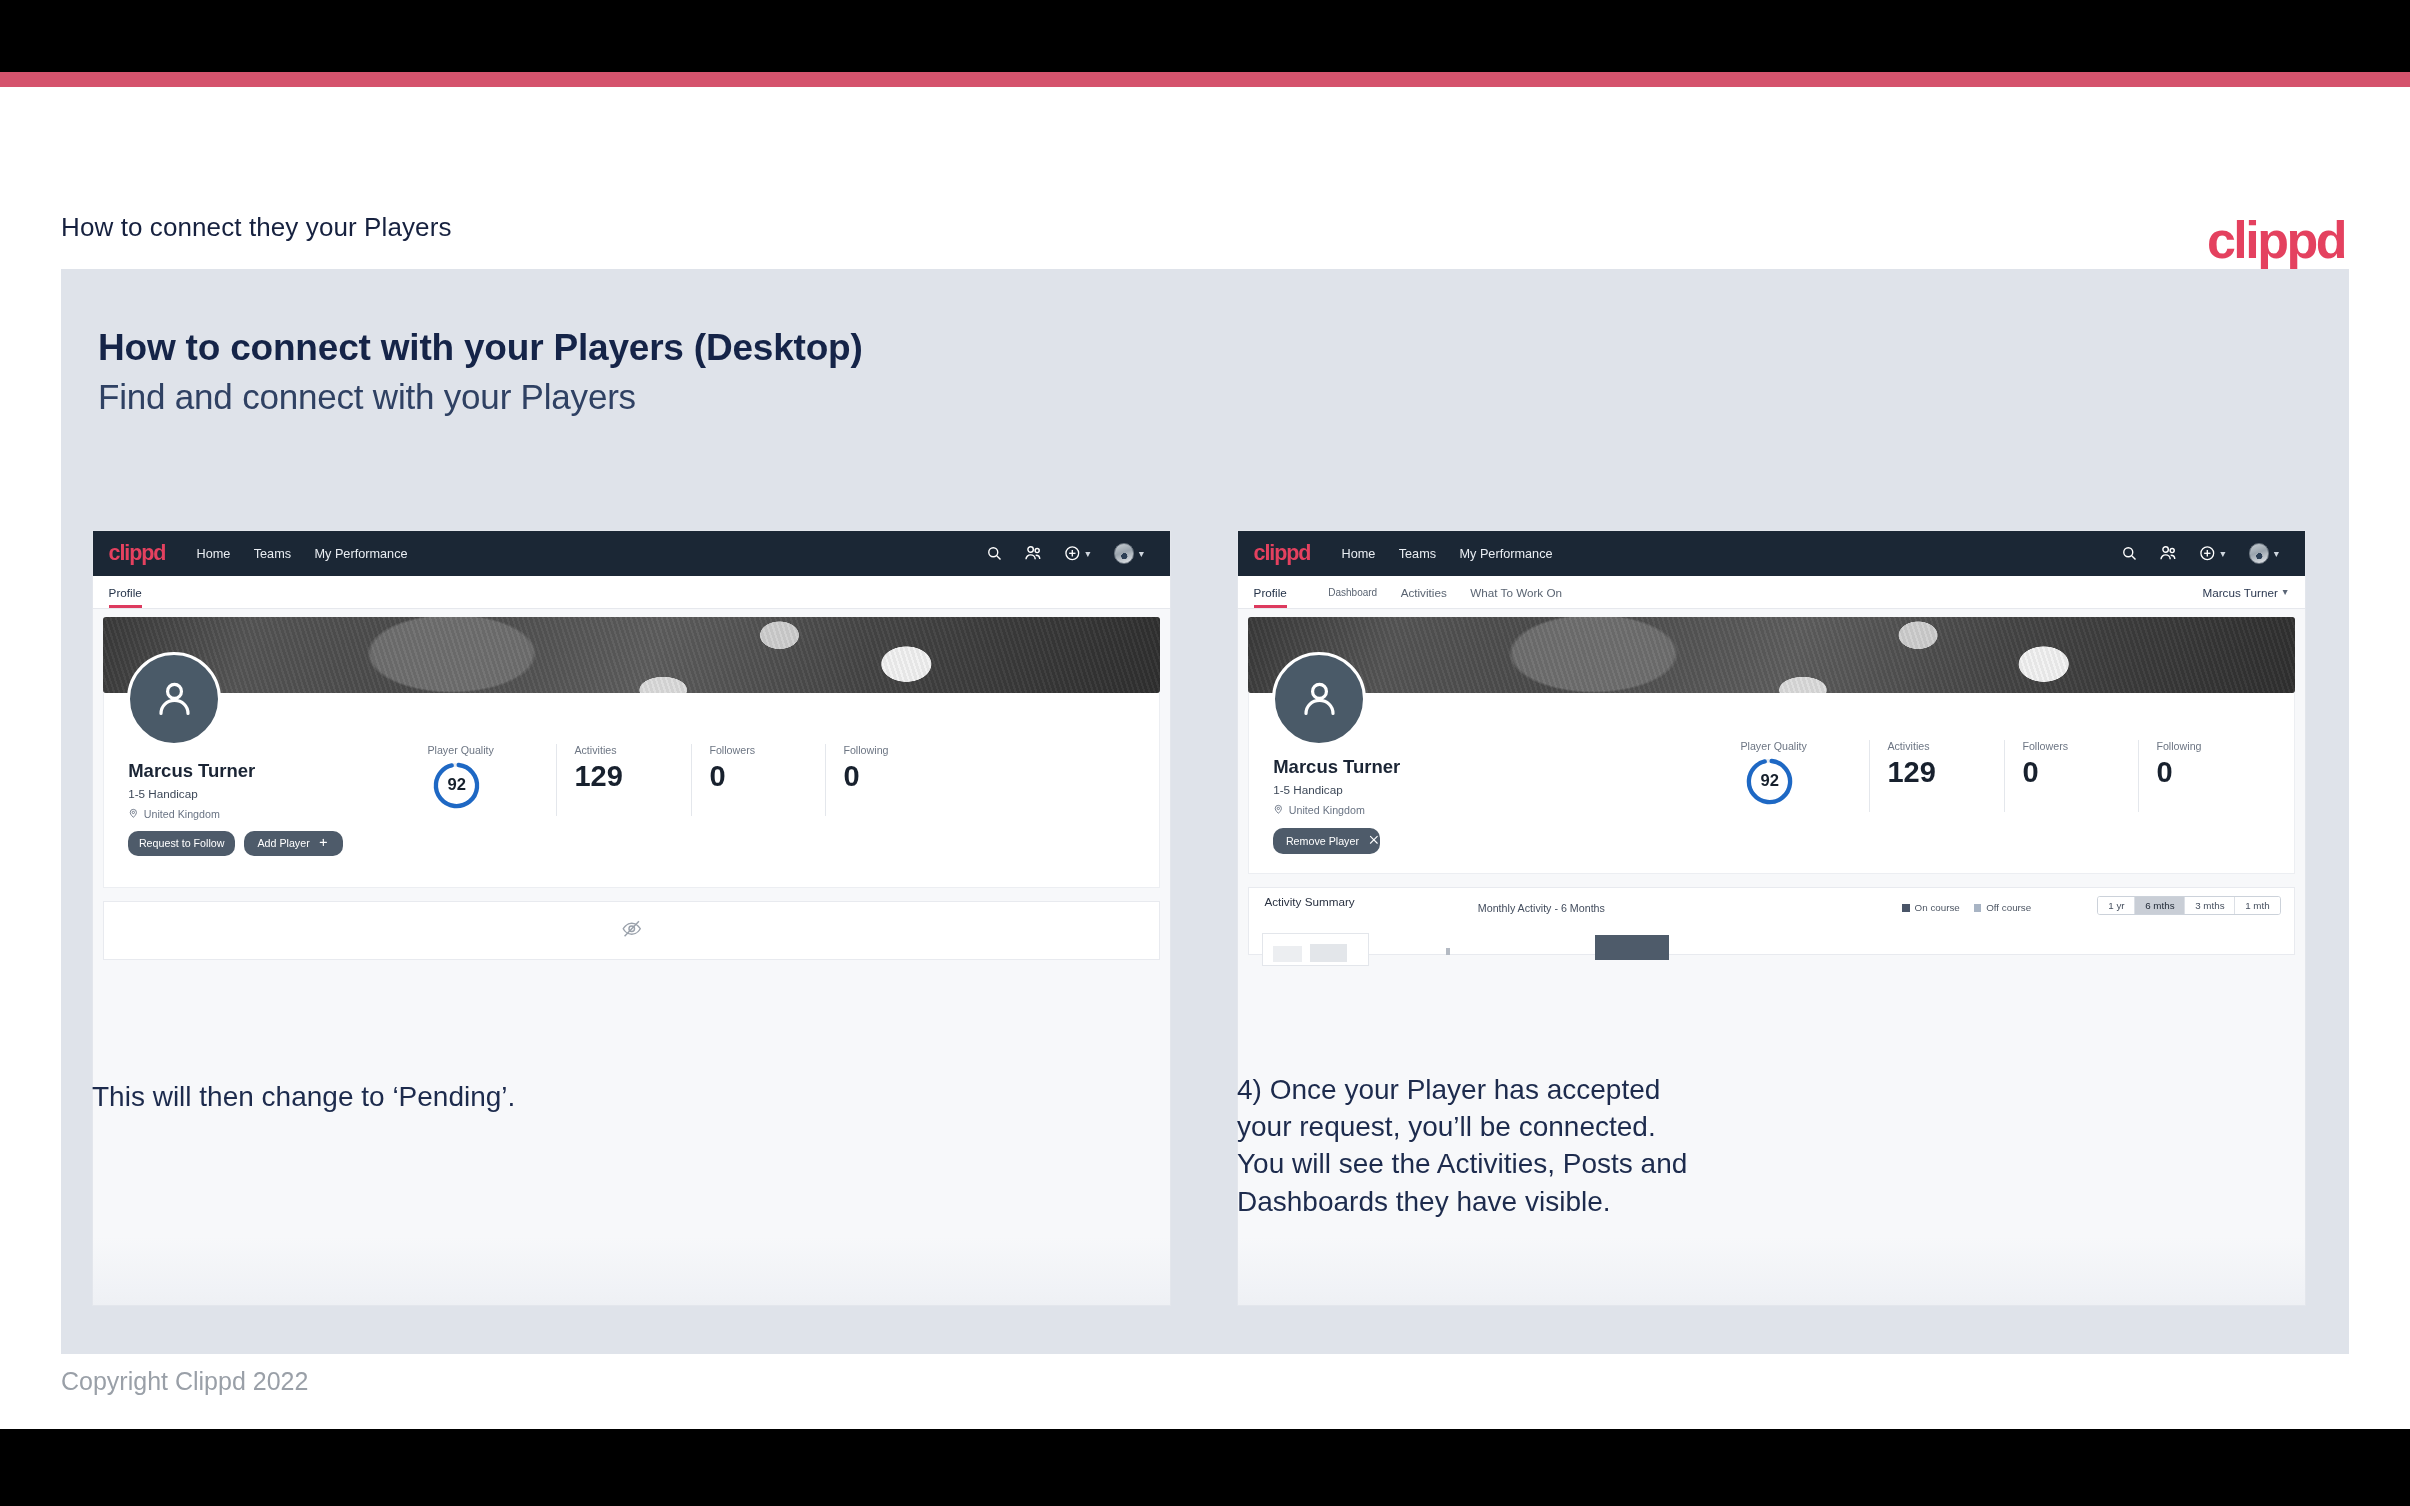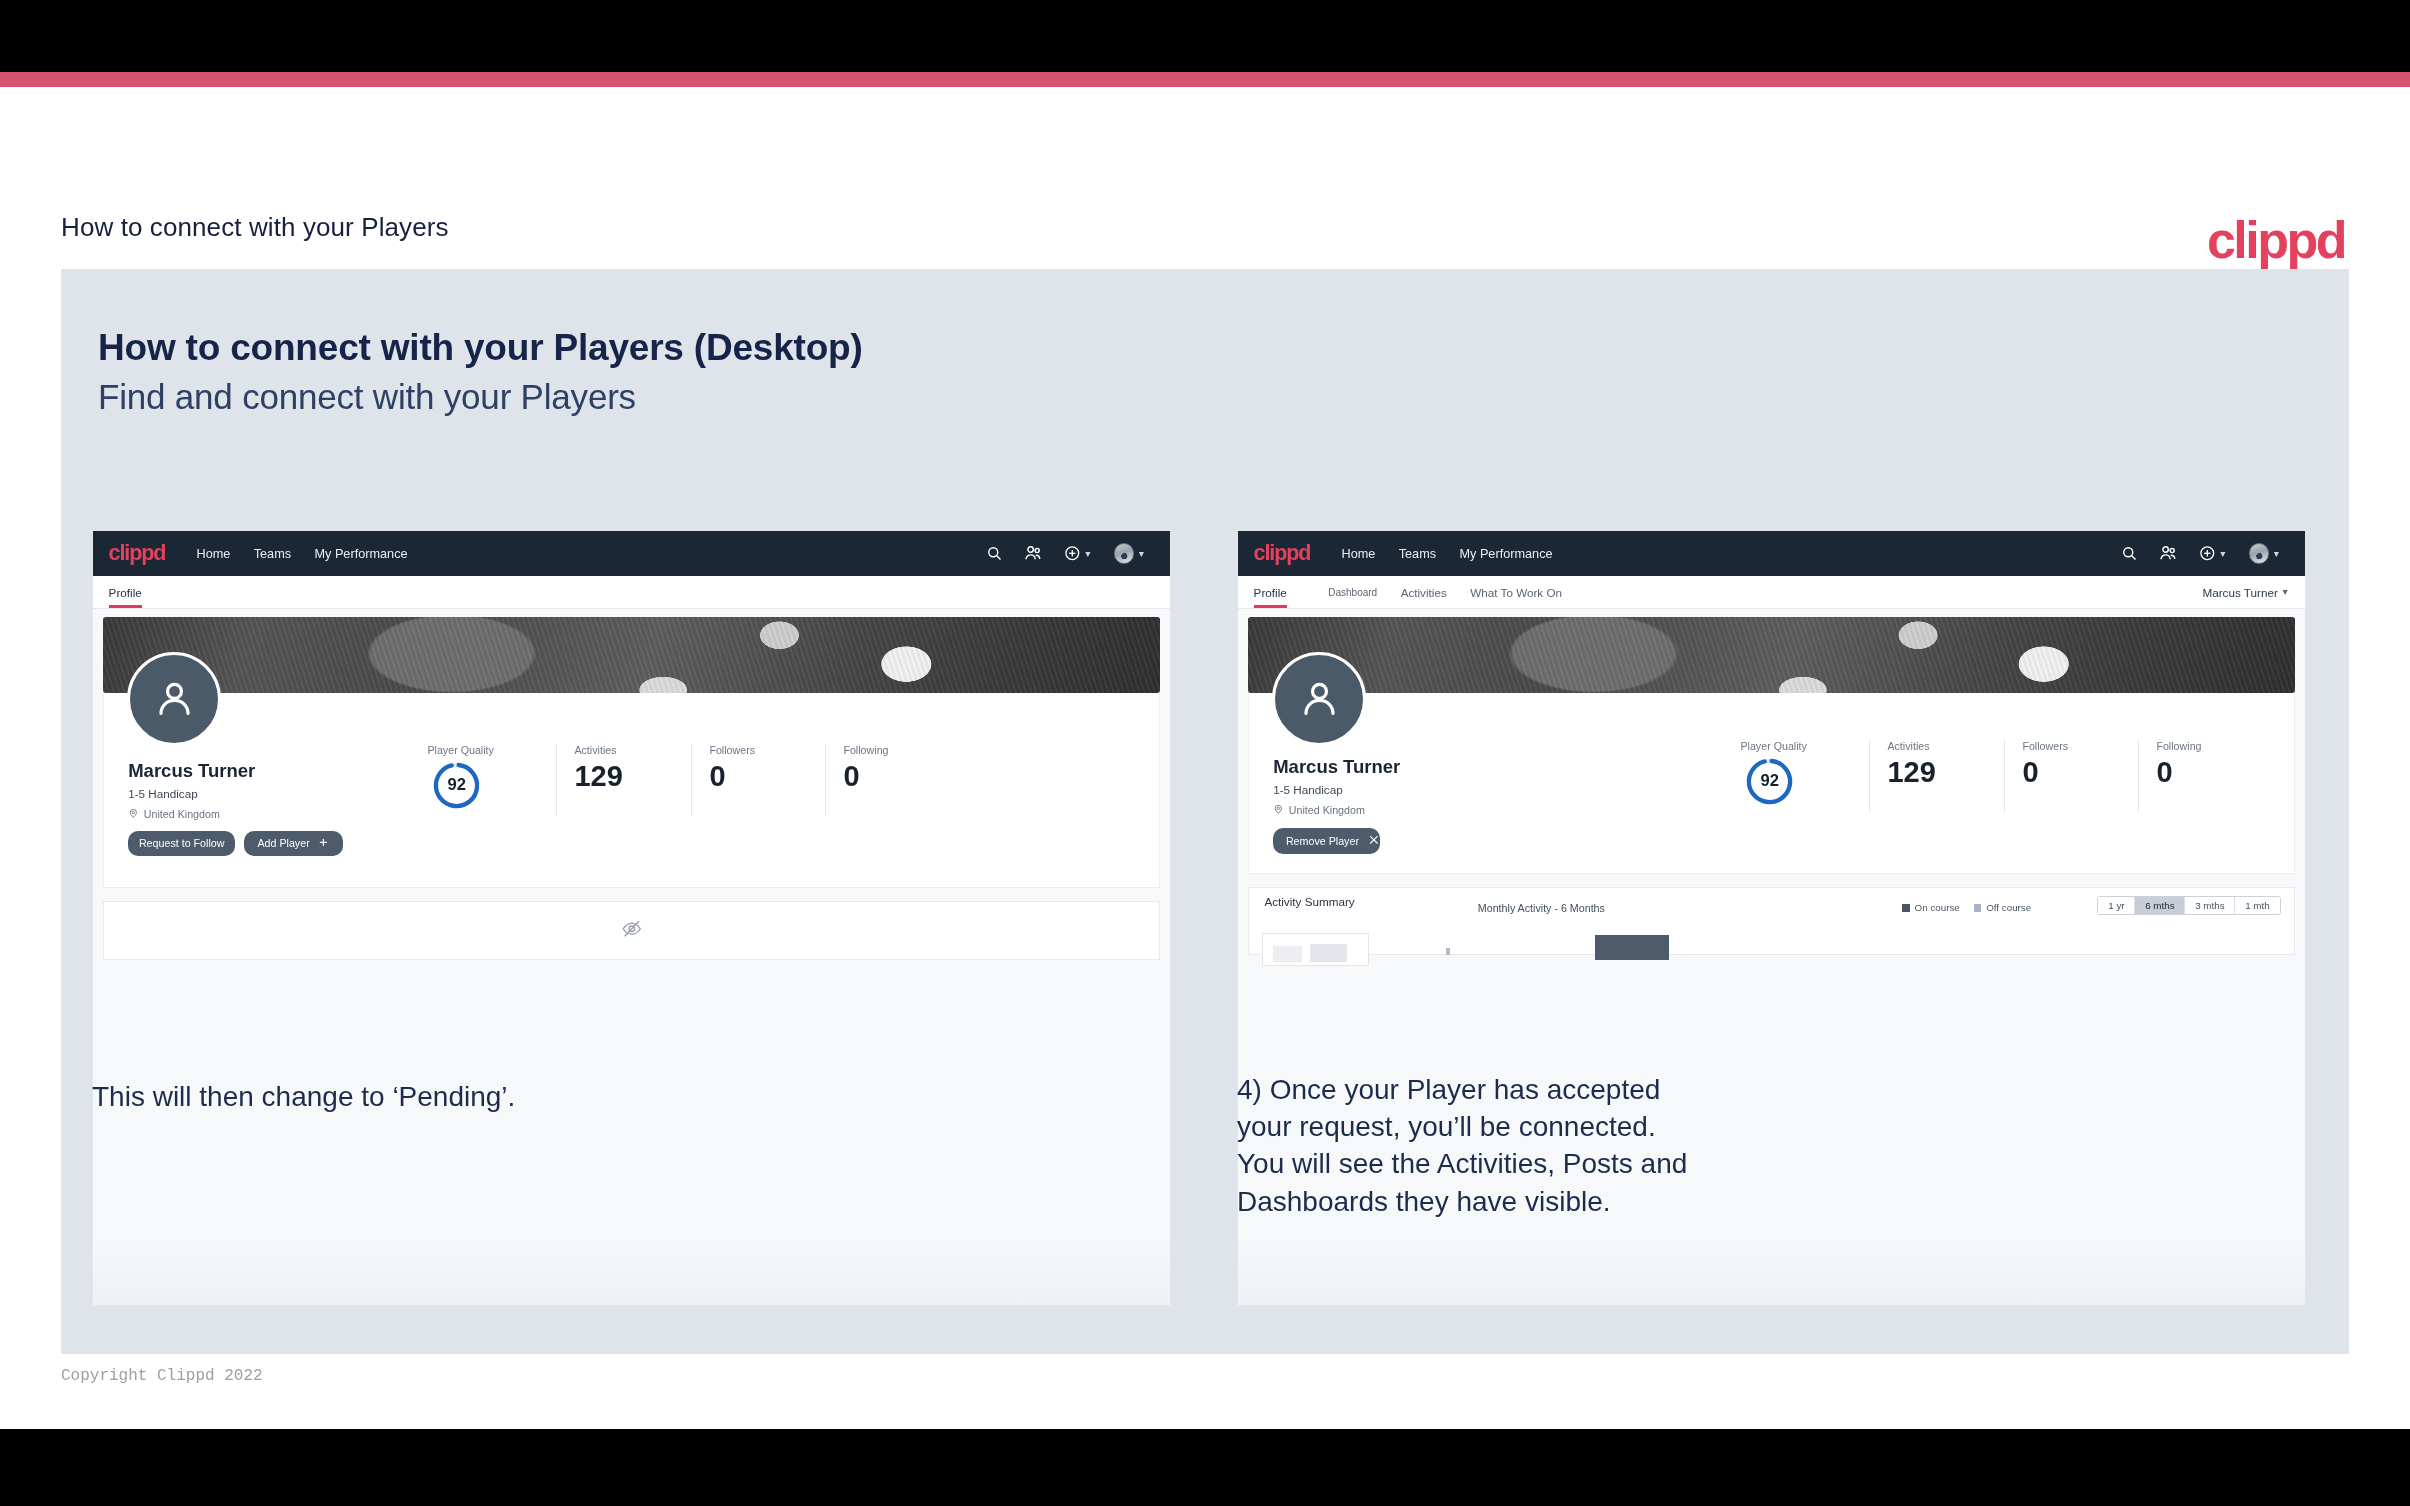--- a/index.html
+++ b/index.html
@@ -163,36 +163,36 @@
   .act-dot { position:absolute; left:197px; top:60px; width:3.9px; height:6.8px; background:#b4bac3; }
   .act-block { position:absolute; left:346px; top:47px; width:74px; height:25px; background:#4e5b6a; }
 
   
   .caption { position:absolute; color:#1d2b4d; line-height:1.33; }
   .caption-left  { left:31px;  top:809px; width:956px; }
   .caption-right { left:1176px; top:802px; width:1034px; }
 
   .footer {
     position:absolute; left:61px; top:1367px;
-    color:#9aa0a8; font-size:16px;font-family:Liberation Mono, monospace;
+    color:#9aa0a8; font-size:25px;
   }
 
   .eye-off { display:block; }
 </style>
 </head>
 <body>
 
 <div class="page">
 
   <div class="band-top"></div>
   <div class="band-accent"></div>
   <div class="band-bottom"></div>
 
   <div class="slide-header">
-    <div class="slide-header-title">How to connect with your Players</div>
+    <div class="slide-header-title">How to connect they your Players</div>
     <div class="brand-logo">clippd</div>
     <div class="header-rule"></div>
   </div>
 
   <div class="slide-body">
 
     <div class="slide-title">How to connect with your Players (Desktop)</div>
     <div class="slide-subtitle">Find and connect with your Players</div>
 
     <div class="shot shot-left">

